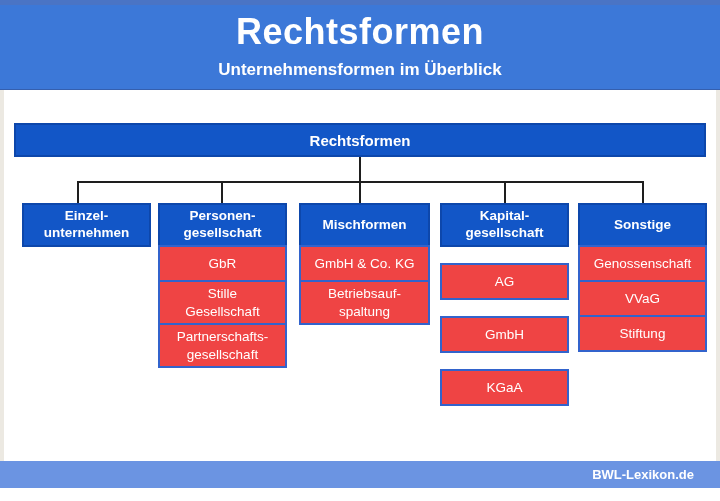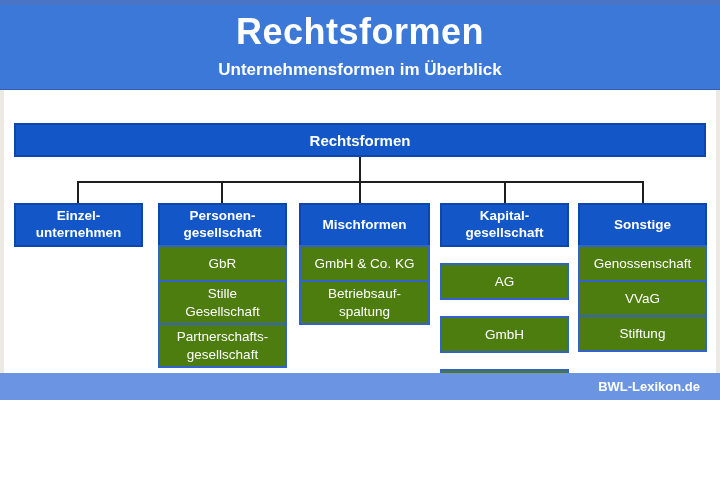--- a/index.html
+++ b/index.html
@@ -1,18 +1,18 @@
 <!DOCTYPE html>
 <html><head>
 <meta charset="utf-8">
 <style>
   html,body{margin:0;padding:0;}
   .page{
     position:relative;
-    width:720px;height:400px;
+    width:720px;height:488px;
     background:#ece9e2;
     font-family:"Liberation Sans", sans-serif;
     overflow:hidden;
   }
   .top-strip{
     position:absolute;top:0;left:0;right:0;height:5px;
     background:#4a74c5;
   }
   .header-band{
     position:absolute;top:5px;left:0;right:0;height:84px;
@@ -57,32 +57,32 @@
     height:44px;
     background:#1256c7;border:2px solid #0d47ab;
     color:#fff;font-size:13.5px;font-weight:bold;
     display:flex;align-items:center;justify-content:center;
     text-align:center;white-space:pre-line;line-height:1.25;
   }
   .cat-item{
     box-sizing:border-box;
     margin-top:-2px;
     min-height:37px;
-    background:#4d7c0f;border:2px solid #3263cc;
+    background:#ef4444;border:2px solid #3263cc;
     color:#fff;font-size:13.5px;font-weight:normal;
     display:flex;align-items:center;justify-content:center;
     text-align:center;white-space:pre-line;line-height:1.3;
     padding:3px 2px;
   }
   .footer-bar{
     position:absolute;left:0;right:0;bottom:0;height:27px;
     background:#6b94e2;
     color:#fff;font-size:13px;font-weight:bold;
     display:flex;align-items:center;justify-content:flex-end;
-    padding-right:20px;box-sizing:border-box;
+    padding-right:26px;box-sizing:border-box;
   }
 </style>
 </head>
 <body>
 
 <div class="page">
 
   <div class="top-strip"></div>
 
   <div class="header-band">
@@ -94,21 +94,21 @@
 
   <div class="root-node">Rechtsformen</div>
 
   <div class="line v-center"></div>
   <div class="line h-connector"></div>
   <div class="line v-drop drop-1"></div>
   <div class="line v-drop drop-2"></div>
   <div class="line v-drop drop-4"></div>
   <div class="line v-drop drop-5"></div>
 
-  <div class="col" style="left:14px;width:129px;">
+  <div class="col" style="left:22px;width:129px;">
     <div class="cat-head">Einzel-
 unternehmen</div>
   </div>
 
   <div class="col" style="left:158px;width:129px;">
     <div class="cat-head">Personen-
 gesellschaft</div>
     <div class="cat-item">GbR</div>
     <div class="cat-item">Stille
 Gesellschaft</div>

